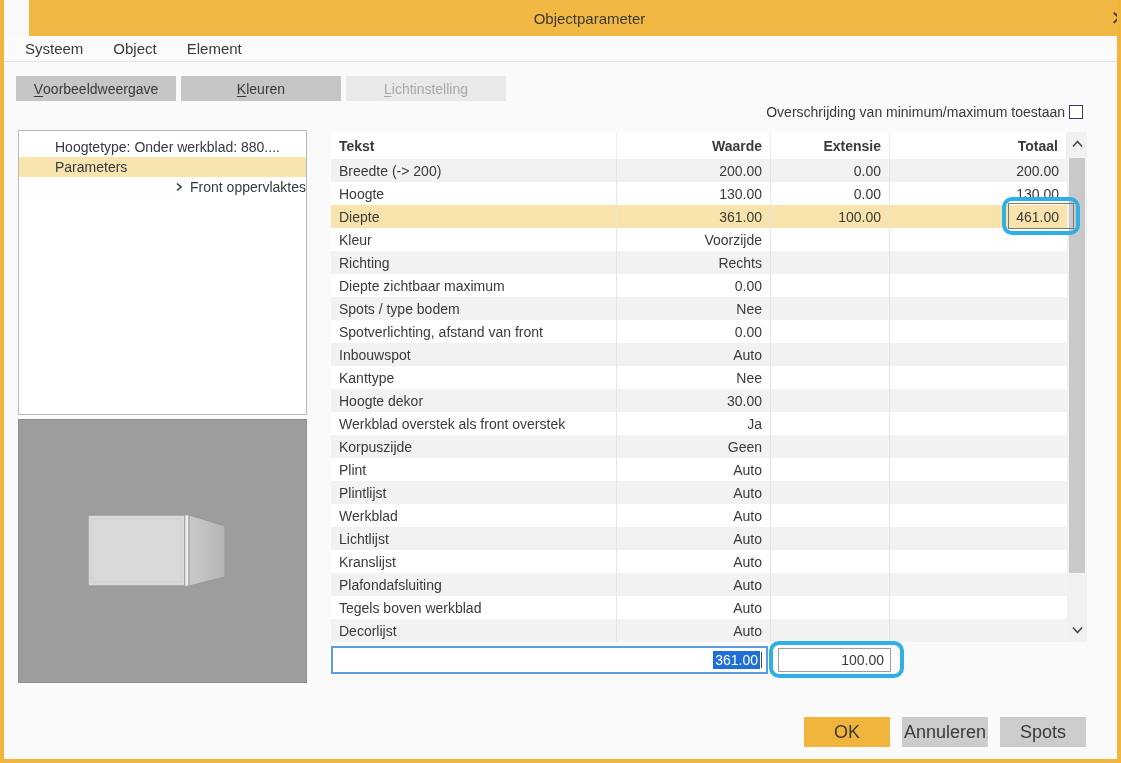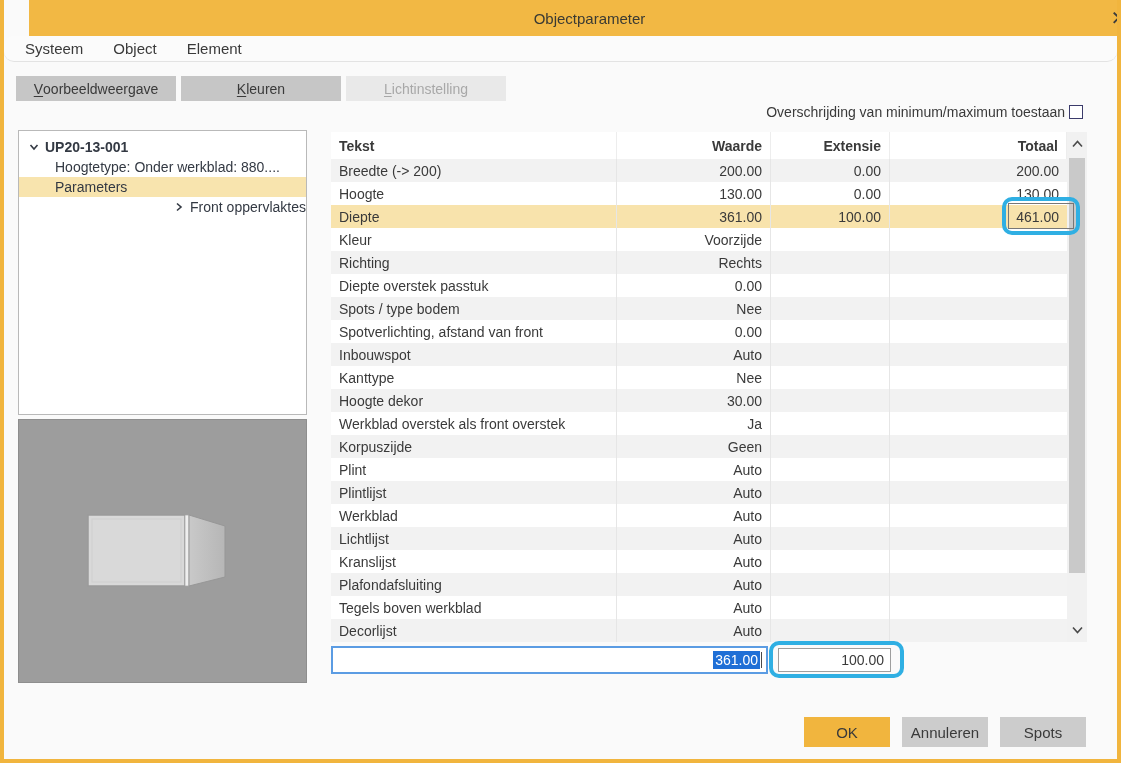--- a/index.html
+++ b/index.html
@@ -22,21 +22,21 @@
   .close-btn {
     position:absolute; right:18px; top:5px; width:26px; height:26px;
     display:flex; align-items:center; justify-content:center;
     font-size:20px; color:#3C3C3C; cursor:pointer;
   }
 
   
   .menubar {
     position:absolute; left:0; top:36px; width:1113px; height:26px;
     background:#FBFBFB; border-bottom:1px solid #E3E3E3;
-    display:flex; align-items:center; gap:30px; padding-left:21px;border-radius:10px;
+    display:flex; align-items:center; gap:30px; padding-left:21px;
   }
   .menu-item { font-size:15px; color:#3A3A3A; cursor:pointer; }
 
   
   .tabs { position:absolute; left:12px; top:76px; display:flex; gap:5px; }
   .tab {
     width:160px; height:25px; background:#C6C6C6; border:none;
     font-family:inherit; font-size:14px; color:#3A3A3A;
     display:flex; align-items:center; justify-content:center; cursor:pointer;
   }
@@ -134,21 +134,21 @@
   .edit-extensie {
     position:absolute; left:774px; top:648px; width:113px; height:24px;
     background:#FFF; border:1px solid #9E9E9E;
     font-family:inherit; font-size:14px; color:#3A3A3A; text-align:right; padding-right:6px;
   }
 
   
   .btn-row { position:absolute; right:31px; top:717px; display:flex; gap:12px; }
   .btn {
     width:86px; height:30px; border:none; background:#CCCCCC;
-    font-family:inherit; font-size:15px; color:#3A3A3A; cursor:pointer;
+    font-family:inherit; font-size:18px; color:#3A3A3A; cursor:pointer;
   }
   .btn.primary { background:#F1B53E; }
 </style>
 </head>
 <body>
 
 <div class="window">
 
   <div class="titlebar">
     <span class="title">Objectparameter</span>
@@ -166,26 +166,20 @@
       <button class="tab"><u>K</u>leuren</button>
       <button class="tab disabled"><u>L</u>ichtinstelling</button>
     </div>
 
   <div class="option-row">
     <span class="lbl">Overschrijding van minimum/maximum toestaan</span>
     <span class="checkbox"></span>
   </div>
 
   <div class="tree-panel">
-    <div class="tree-root">
-      <svg class="chev" viewBox="0 0 10 10">
-          <polyline points="1.5,3 5,7 8.5,3"></polyline>
-        </svg>
-      <span>UP20-13-001</span>
-    </div>
     <div id="tree-children">
         <div class="tree-item">
           <span>Hoogtetype: Onder werkblad:  880....</span>
         </div>
         <div class="tree-item selected">
           <span>Parameters</span>
         </div>
         <div class="tree-item has-chevron">
           <svg class="chev" viewBox="0 0 10 10">
             <polyline points="3,1.5 7,5 3,8.5"></polyline>
@@ -242,21 +236,21 @@
           <div class="tcell c-extensie"></div>
           <div class="tcell c-totaal"></div>
         </div>
         <div class="trow">
           <div class="tcell c-tekst">Richting</div>
           <div class="tcell c-waarde">Rechts</div>
           <div class="tcell c-extensie"></div>
           <div class="tcell c-totaal"></div>
         </div>
         <div class="trow">
-          <div class="tcell c-tekst">Diepte overstek passtuk</div>
+          <div class="tcell c-tekst">Diepte zichtbaar maximum</div>
           <div class="tcell c-waarde">0.00</div>
           <div class="tcell c-extensie"></div>
           <div class="tcell c-totaal"></div>
         </div>
         <div class="trow">
           <div class="tcell c-tekst">Spots / type bodem</div>
           <div class="tcell c-waarde">Nee</div>
           <div class="tcell c-extensie"></div>
           <div class="tcell c-totaal"></div>
         </div>

